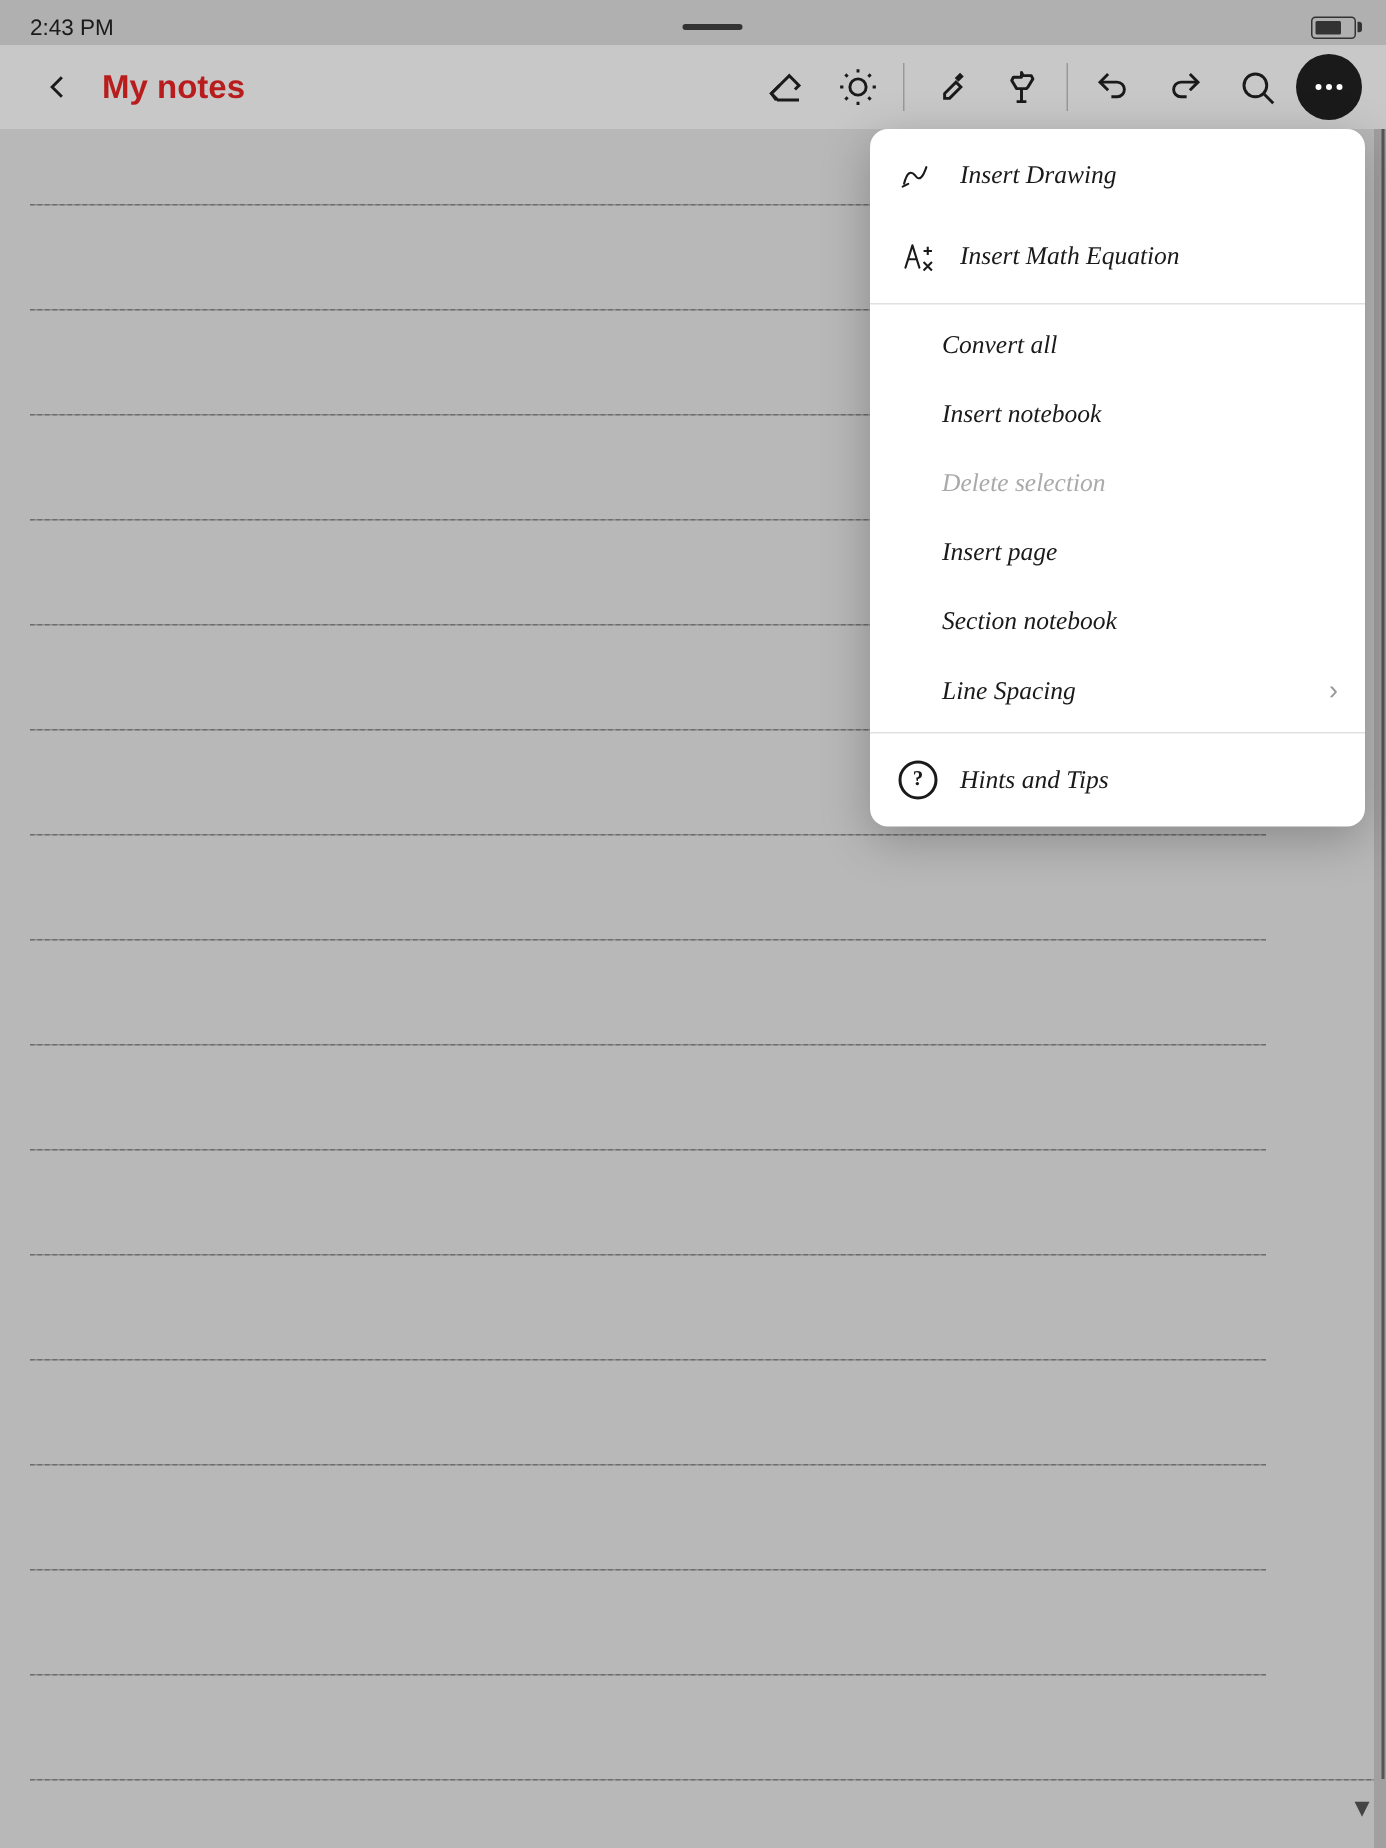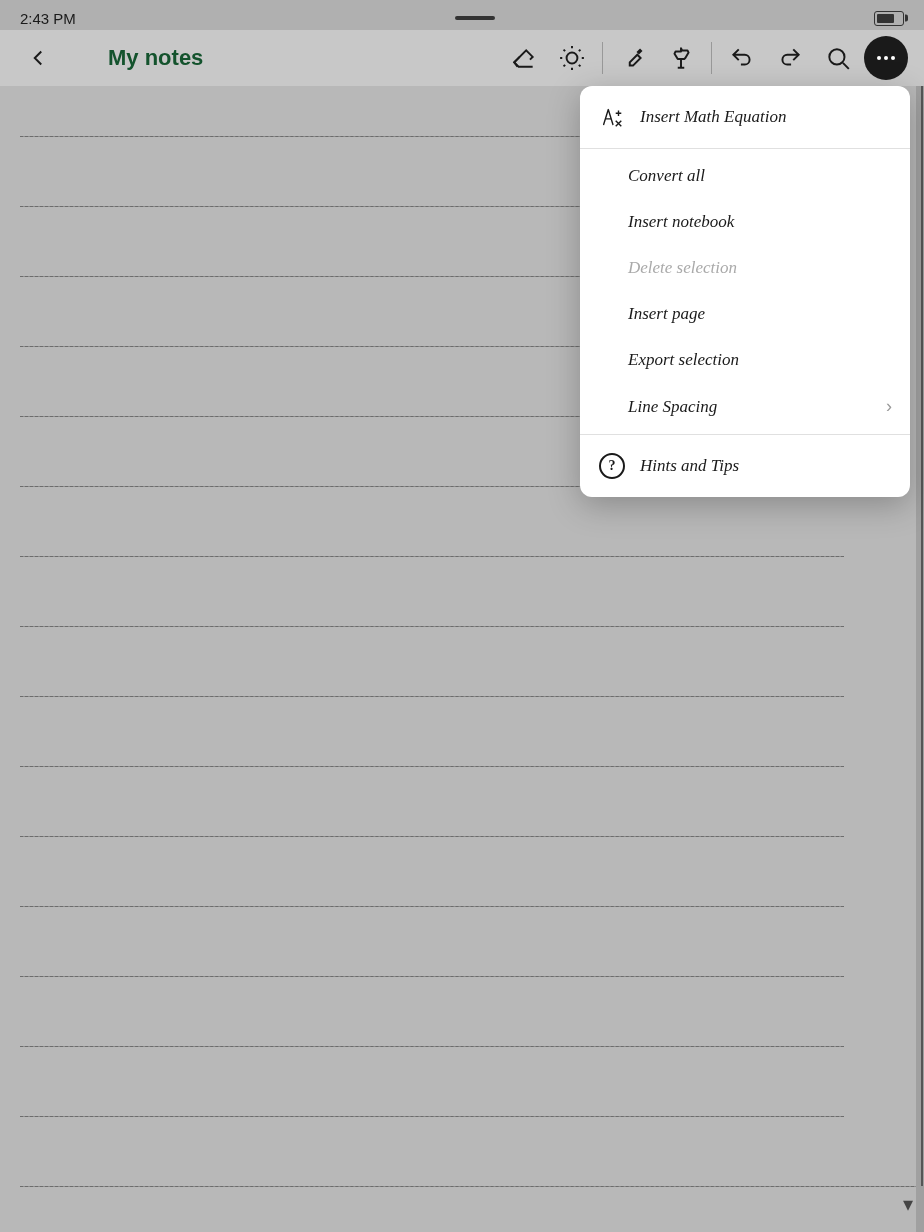--- a/index.html
+++ b/index.html
@@ -86,22 +86,21 @@
     }
     .toolbar-left {
       display: flex;
       align-items: center;
       gap: 8px;
       flex: 1;
     }
     .toolbar-title {
       font-size: 22px;
       font-weight: 600;
-      color: #14532d;
-      margin-left: 40px;
+      color: #b91c1c;
     }
     .toolbar-right {
       display: flex;
       align-items: center;
       gap: 4px;
     }
     .toolbar-btn {
       width: 44px;
       height: 44px;
       display: flex;
@@ -394,20 +393,30 @@
 <div class="scroll-arrow-down" style="position: absolute; bottom: 16px; right: 4px;">
   <span style="font-size: 20px; color: #444;">▾</span>
 </div>
 
 <div class="context-menu">
 
   <div class="menu-section">
     <button class="menu-item">
       <div class="menu-item-icon">
         <svg viewBox="0 0 28 28" stroke="#1a1a1a" fill="none" stroke-width="1.5">
+
+          <path d="M4 20 Q7 8 12 14 Q16 20 20 8" stroke-linecap="round"></path>
+          <path d="M3 22 l4-2" stroke-linecap="round"></path>
+        </svg>
+      </div>
+      <span class="menu-item-label">Insert Drawing</span>
+    </button>
+    <button class="menu-item">
+      <div class="menu-item-icon">
+        <svg viewBox="0 0 28 28" stroke="#1a1a1a" fill="none" stroke-width="1.5">
           <path d="M5 22 L10 6 L15 22" stroke-linecap="round" stroke-linejoin="round"></path>
           <path d="M7 16 L13 16"></path>
           <path d="M18 10 L24 10 M21 7 L21 13"></path>
           <path d="M18 18 L24 24 M24 18 L18 24"></path>
         </svg>
       </div>
       <span class="menu-item-label">Insert Math Equation</span>
     </button>
   </div>
 
@@ -418,21 +427,21 @@
     <button class="menu-item menu-item-no-icon">
       <span class="menu-item-label">Insert notebook</span>
     </button>
     <button class="menu-item menu-item-no-icon">
       <span class="menu-item-label disabled">Delete selection</span>
     </button>
     <button class="menu-item menu-item-no-icon">
       <span class="menu-item-label">Insert page</span>
     </button>
     <button class="menu-item menu-item-no-icon">
-      <span class="menu-item-label">Export selection</span>
+      <span class="menu-item-label">Section notebook</span>
     </button>
     <button class="menu-item menu-item-no-icon" style="justify-content: space-between;">
       <span class="menu-item-label">Line Spacing</span>
       <span class="menu-item-chevron">›</span>
     </button>
   </div>
 
   <div class="menu-section">
     <button class="menu-item">
       <div class="menu-item-icon">

